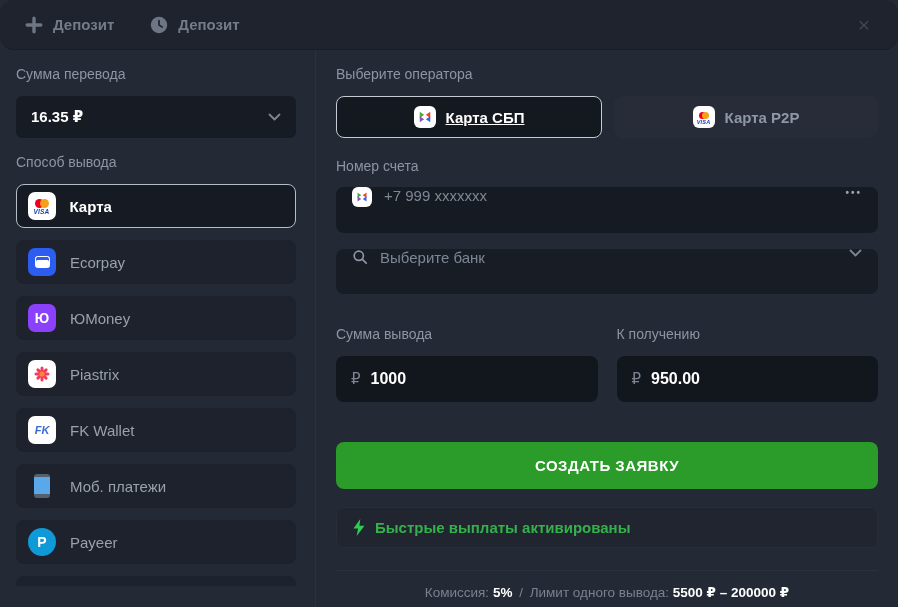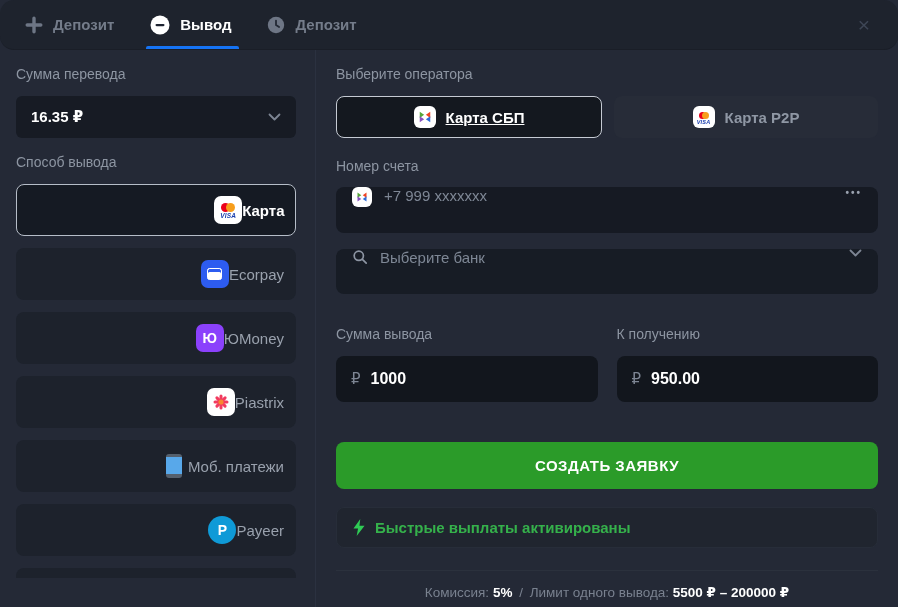--- a/index.html
+++ b/index.html
@@ -18,22 +18,22 @@
   .left{width:316px;box-sizing:border-box;padding:16px 19px 0 16px;border-right:1px solid #2b3140;}
   .right{flex:1;box-sizing:border-box;padding:16px 20px 0 20px;display:flex;flex-direction:column;}
   .lbl{color:#8d95a2;font-size:14px;line-height:17px;}
   
   .currency-select{margin-top:13px;height:42px;background:#171b24;border-radius:6px;display:flex;align-items:center;
                    padding:0 15px;cursor:pointer;}
   .currency-value{color:#fff;font-weight:700;font-size:15px;}
   .grow{margin-left:auto;}
   .method-label{margin-top:16px;}
   .methods{margin-top:13px;display:flex;flex-direction:column;gap:12px;}
-  .method{height:52px;background:#1d222c;border-radius:8px;display:flex;align-items:center;
-          padding:0 12px;color:#99a1ad;font-size:15px;box-sizing:border-box;cursor:pointer;justify-content:flex-end;}
+  .method{height:44px;background:#1d222c;border-radius:8px;display:flex;align-items:center;gap:14px;
+          padding:0 12px;color:#99a1ad;font-size:15px;box-sizing:border-box;cursor:pointer;}
   .method.selected{background:#151a23;border:1.5px solid #b6bdc8;color:#fff;font-weight:700;padding:0 10.5px;}
   .method-partial{height:10px;background:#1d222c;border-radius:8px 8px 0 0;}
   
   .pm-icon{width:28px;height:28px;border-radius:7px;display:flex;align-items:center;justify-content:center;flex:0 0 auto;}
   .card-badge{background:#fff;flex-direction:column;gap:0;}
   .mc{display:flex;margin-top:2px;}
   .mc i{width:9px;height:9px;border-radius:50%;display:block;}
   .mc i.c1{background:#eb001b;}
   .mc i.c2{background:#f79e1b;margin-left:-4px;}
   .visa-txt{color:#1a3fae;font-weight:700;font-style:italic;font-size:6.5px;letter-spacing:.2px;line-height:7px;}
@@ -92,30 +92,20 @@
   <div class="header">
     <div class="tabs">
       <div class="tab">
         <span>
           <svg width="18" height="18" viewBox="0 0 18 18">
               <path d="M9 2.2v13.6M2.2 9h13.6" stroke="#6e7685" stroke-width="3.4" stroke-linecap="round"></path>
             </svg>
         </span>
         <span>Депозит</span>
       </div>
-      <div class="tab active">
-        <span>
-          <svg width="20" height="20" viewBox="0 0 20 20">
-              <circle cx="10" cy="10" r="9.5" fill="#ffffff"></circle>
-              <rect x="5.5" y="9" width="9" height="2.2" rx="1.1" fill="#1c2230"></rect>
-            </svg>
-        </span>
-        <span>Вывод</span>
-        <span class="tab-underline"></span>
-      </div>
       <div class="tab">
         <span>
           <svg width="18" height="18" viewBox="0 0 18 18">
               <circle cx="9" cy="9" r="8.2" fill="#6e7685"></circle>
               <path d="M9 4.6V9l3.1 2" stroke="#232935" stroke-width="1.8" fill="none" stroke-linecap="round"></path>
             </svg>
         </span>
         <span>Депозит</span>
       </div>
     </div>
@@ -170,20 +160,24 @@
                   <line x1="2" y1="8" x2="14" y2="8"></line>
                 <line x1="3.9" y1="3.9" x2="12.1" y2="12.1"></line>
                   <line x1="12.1" y1="3.9" x2="3.9" y2="12.1"></line>
               </g>
               <circle cx="8" cy="8" r="2.6" fill="#f8882f"></circle>
             </svg>
           </span>
           <span>Piastrix</span>
         </div>
 
+        <div class="method">
+          <span class="pm-icon fkwallet">FK</span>
+          <span>FK Wallet</span>
+        </div>
 
         <div class="method">
           <span class="pm-icon mobile">
               <span class="phone-glyph"></span>
             </span>
           <span>Моб. платежи</span>
         </div>
 
         <div class="method">
           <span class="pm-icon payeer">P</span>

